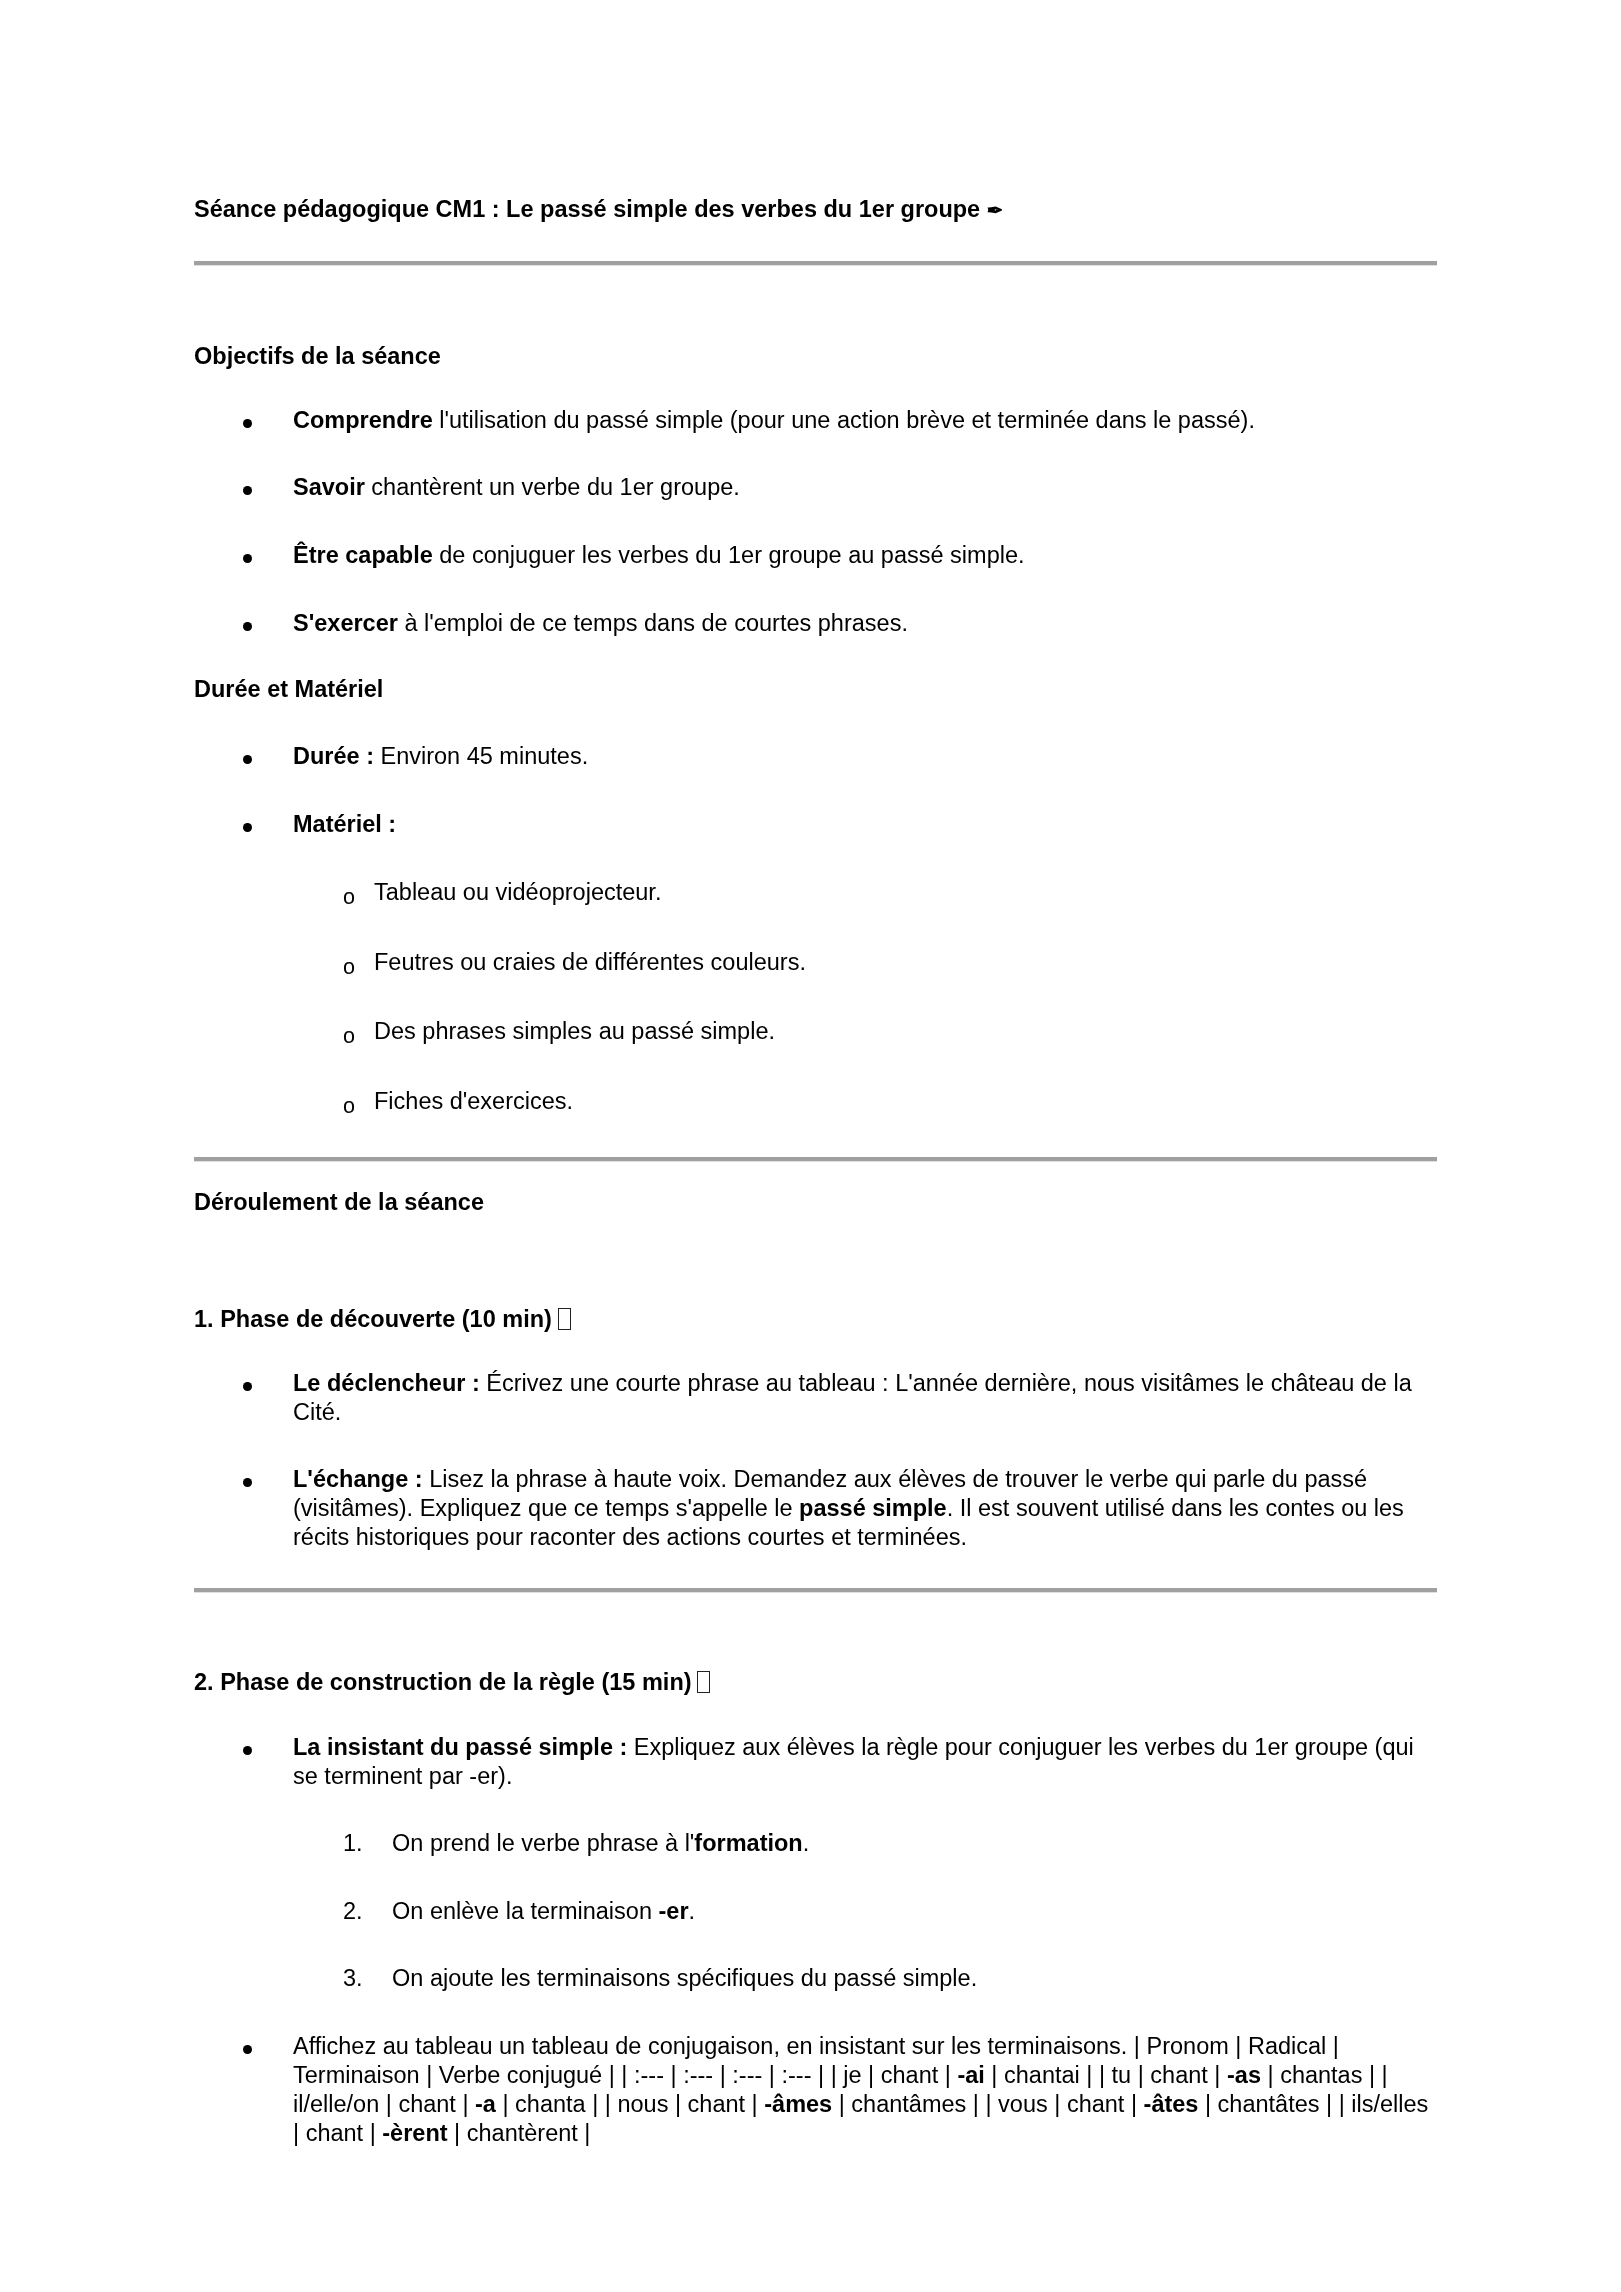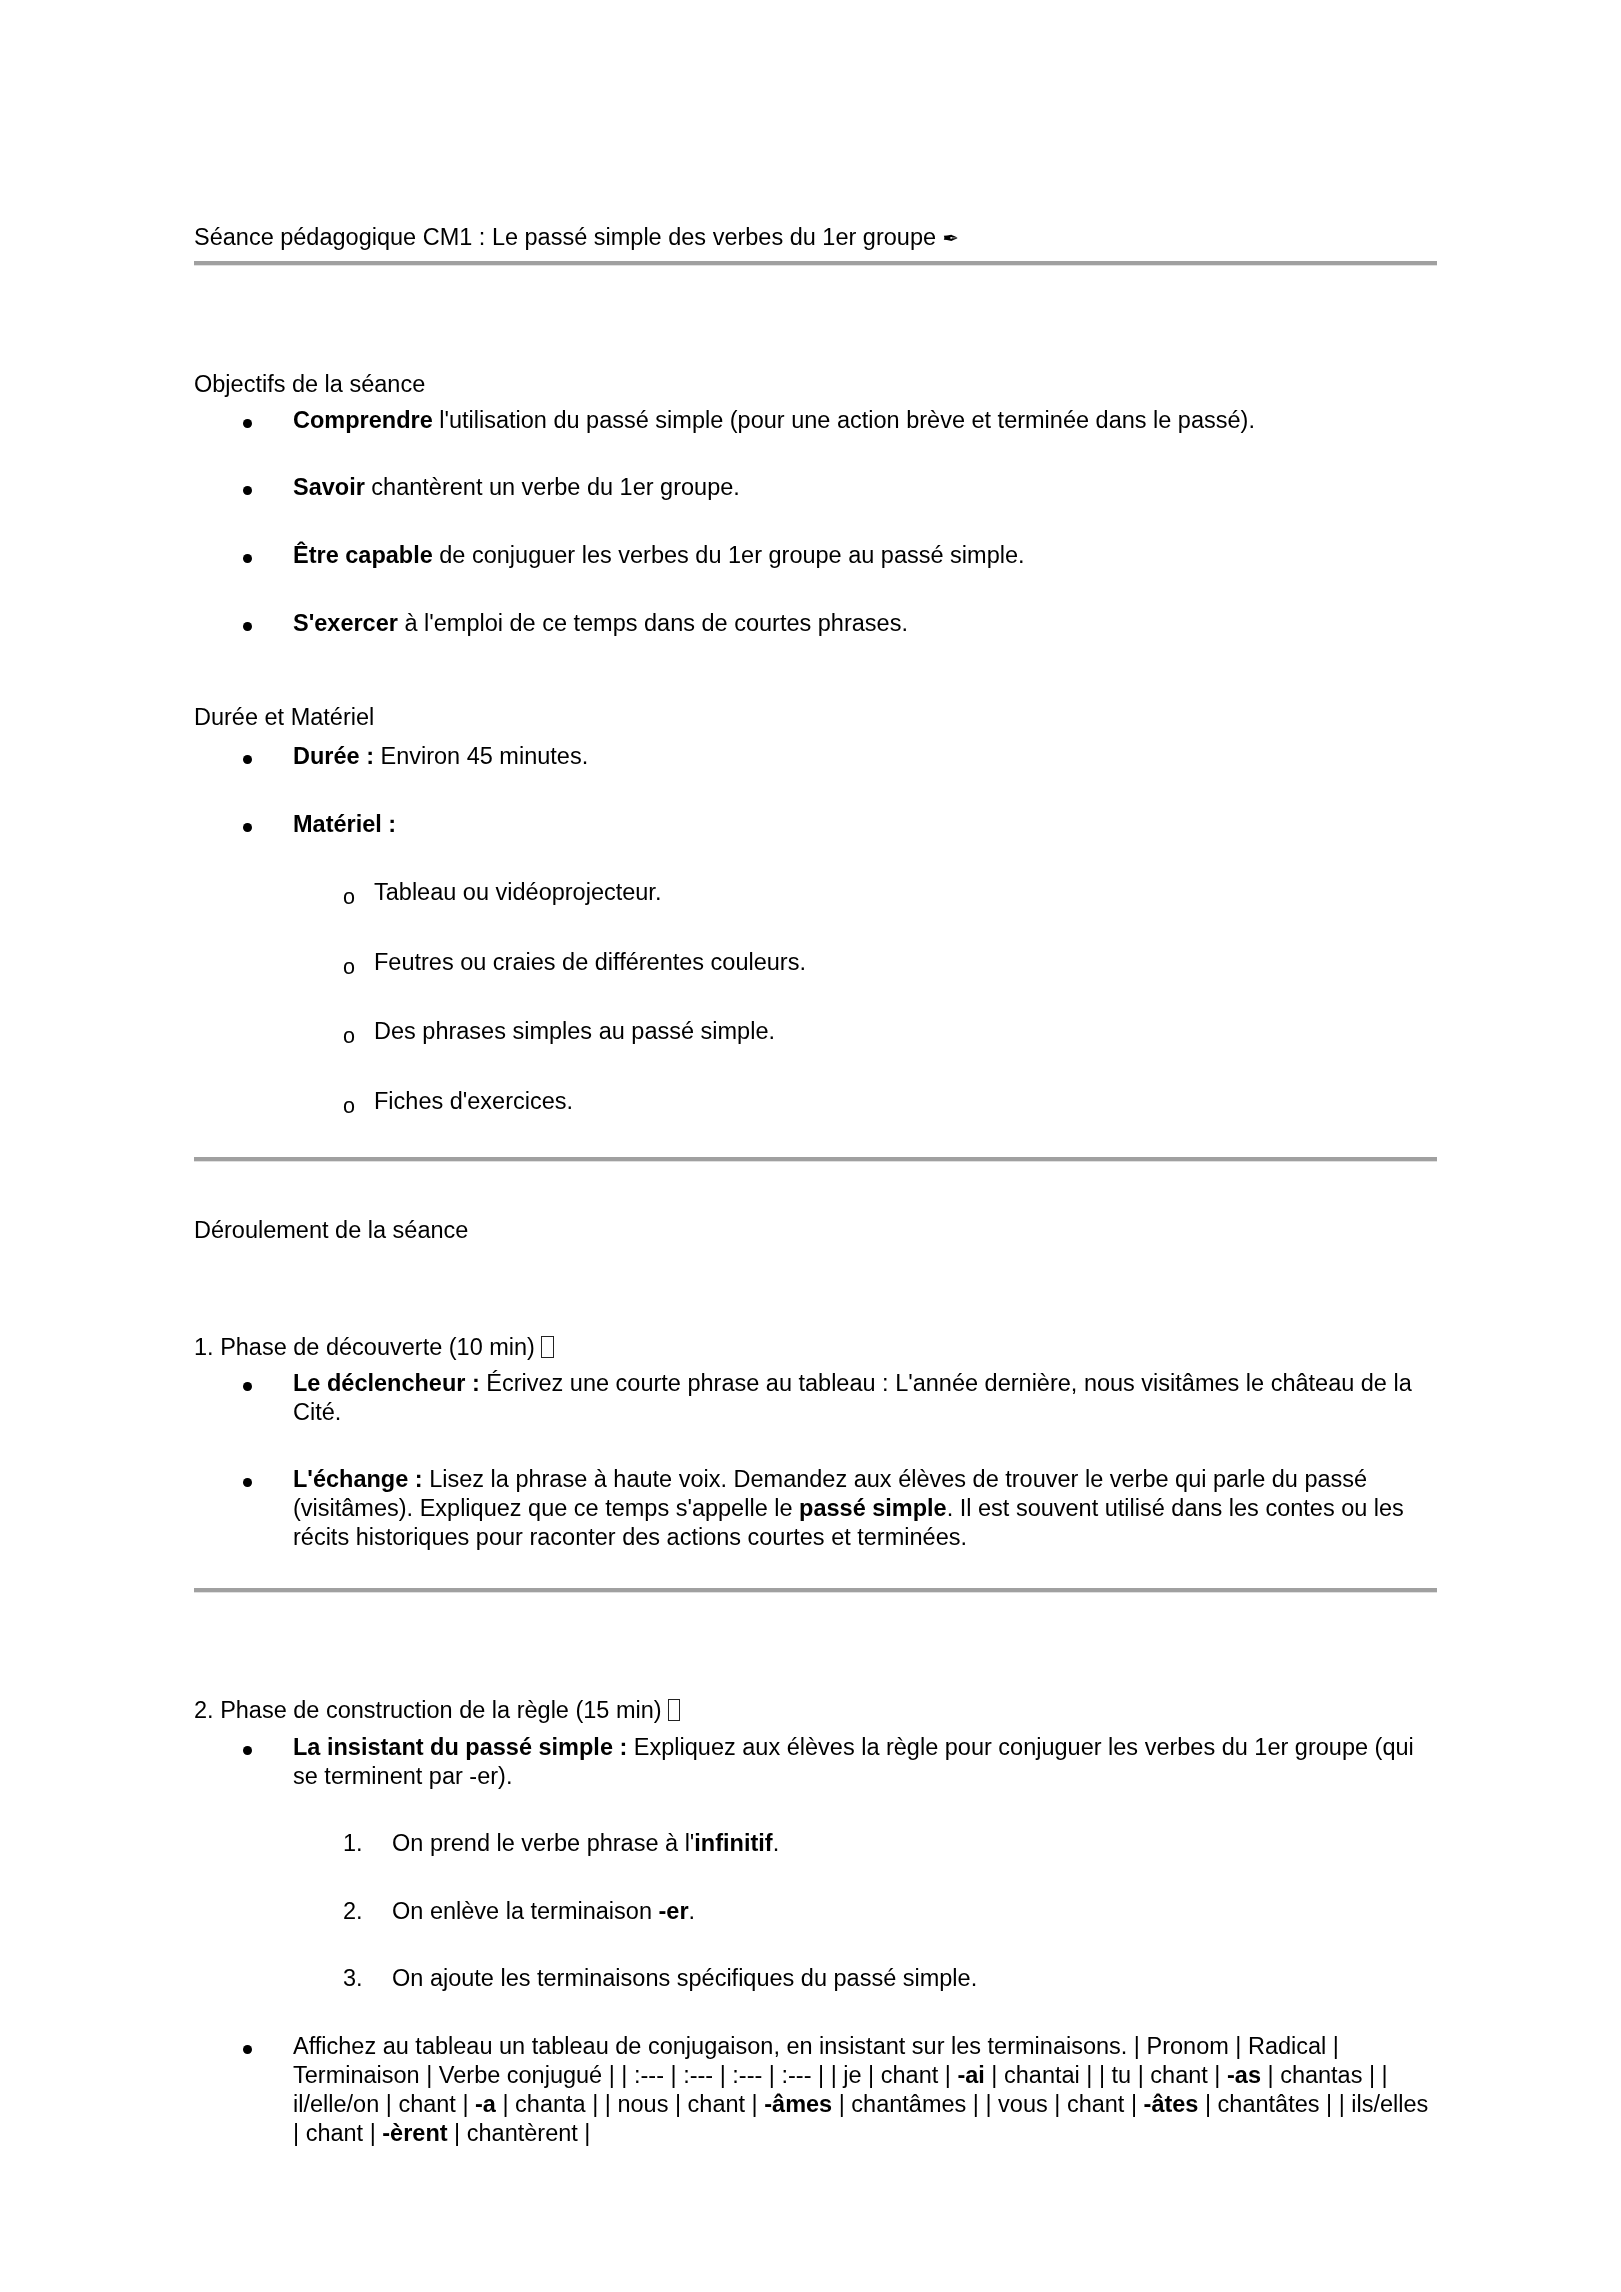--- a/index.html
+++ b/index.html
@@ -1,20 +1,20 @@
 <!DOCTYPE html>
 <html><head>
 <meta charset="utf-8">
 <style>
   html, body { margin: 0; padding: 0; background: #ffffff; }
   body { width: 1621px; height: 2293px; position: relative; overflow: hidden;
          font-family: "Liberation Sans", sans-serif; color: #000; font-size: 23.5px; }
   .page { position: absolute; left: 194px; top: 0; width: 1243px; }
   .abs { position: absolute; white-space: nowrap; }
-  .h { font-weight: normal; font-size: 23.5px; margin-top: 28px; }
+  .h { font-weight: bold; font-size: 23.5px; }
   .rule { position: absolute; left: 0; width: 1243px; height: 3.9px; background: #a0a0a0;
           border-bottom: 1px solid #e0e0e0; }
   .bullet { position: absolute; font-size: 23.5px; }
   .bullet .dot { position: absolute; left: 49px; top: 0; width: 9.8px; }
   .bullet .dot::before { content: ""; position: absolute; left: 0; top: 8.8px; width: 8.8px; height: 8.8px; border-radius: 50%; background: #000; }
   .bullet .txt { position: absolute; left: 99px; width: 1144px; white-space: normal; line-height: 29px; top: -3.9px; }
   .sub .circ { position: absolute; left: 149px; top: 2px; font-size: 21.6px; }
   .sub .txt { position: absolute; left: 180px; white-space: nowrap; line-height: 29px; top: -3.9px; }
   .num .n { position: absolute; left: 149px; top: -3.9px; line-height: 29px; }
   .num .txt { position: absolute; left: 198px; white-space: nowrap; line-height: 29px; top: -3.9px; }
@@ -102,21 +102,21 @@
     <span>2. Phase de construction de la règle (15 min)</span><span class="box-icon"></span>
   </div>
 
   <div class="bullet" style="top:1737px;">
     <span class="dot"></span>
     <span class="txt"><b>La insistant du passé simple :</b><span> Expliquez aux élèves la règle pour conjuguer les verbes du 1er groupe (qui se terminent par -er).</span></span>
   </div>
 
   <div class="bullet num" style="top:1833px;">
     <span class="n">1.</span>
-    <span class="txt"><span>On prend le verbe phrase à l'</span><b>infinitif</b><span>.</span></span>
+    <span class="txt"><span>On prend le verbe phrase à l'</span><b>formation</b><span>.</span></span>
   </div>
   <div class="bullet num" style="top:1901px;">
     <span class="n">2.</span>
     <span class="txt"><span>On enlève la terminaison </span><b>-er</b><span>.</span></span>
   </div>
   <div class="bullet num" style="top:1968px;">
     <span class="n">3.</span>
     <span class="txt"><span>On ajoute les terminaisons spécifiques du passé simple.</span></span>
   </div>
 

